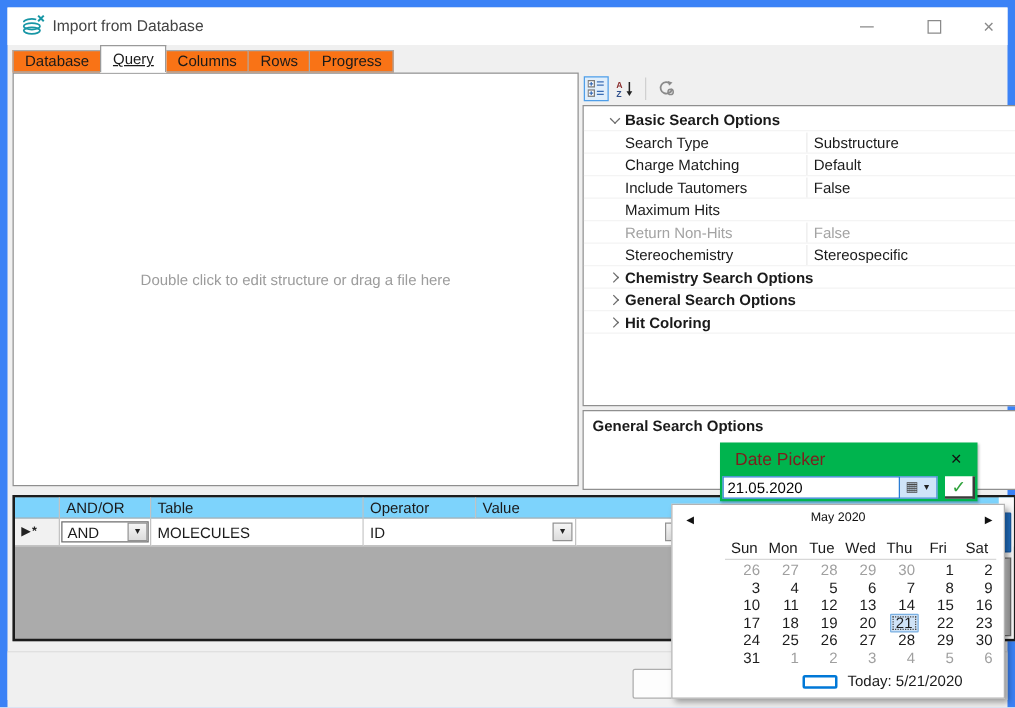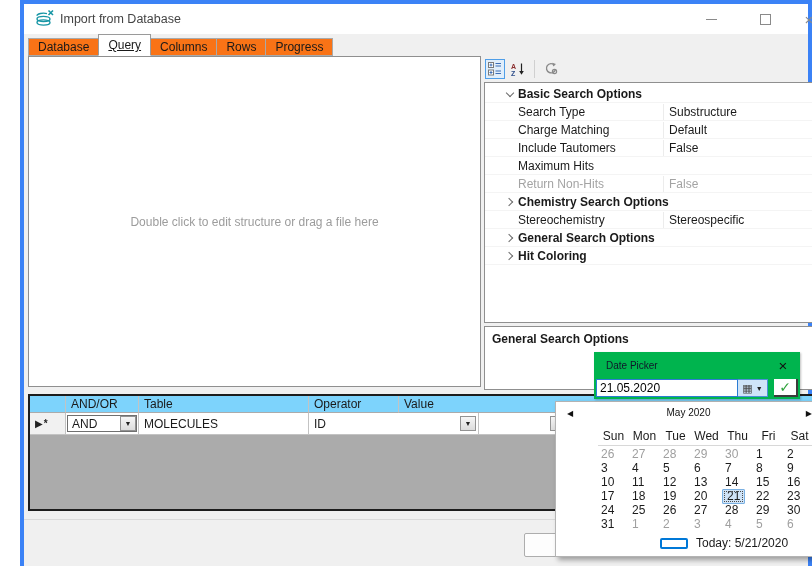--- a/index.html
+++ b/index.html
@@ -1,17 +1,17 @@
 <!DOCTYPE html>
 <html><head>
 <meta charset="utf-8">
 <style>
   html,body{margin:0;padding:0;}
   body{width:812px;height:566px;position:relative;font-family:"Liberation Sans","DejaVu Sans",sans-serif;font-size:12px;color:#1a1a1a;background:#fff;overflow:hidden;}
-  .window{position:absolute;inset:0;border:4px solid #3b82f6;background:#f0f0f0;box-sizing:border-box;margin-left:20px;}
+  .window{position:absolute;inset:0;border:6px solid #3b82f6;background:#f0f0f0;box-sizing:border-box;}
 
   
   .titlebar{position:absolute;left:0;top:0;right:0;height:30px;background:#fff;}
   .app-icon{position:absolute;left:11px;top:5px;width:20px;height:20px;}
   .title-text{position:absolute;left:36px;top:0;line-height:30px;color:#444;font-size:12.5px;}
   .winbtn{position:absolute;top:0;width:34px;height:30px;display:flex;align-items:center;justify-content:center;color:#8a8a8a;}
   .btn-min{left:670px;}
   .btn-max{left:724px;}
   .btn-close{left:768px;font-size:15px;}
   .min-glyph{display:block;width:11px;height:1px;background:#8a8a8a;}
@@ -73,38 +73,38 @@
   .qg-track-gray{position:absolute;top:48px;left:1px;width:9px;bottom:2px;background:linear-gradient(90deg,#8f8f8f,#e3e3e3 45%,#9b9b9b);border:1px solid #6f6f6f;box-sizing:border-box;}
 
   
   .bottom-sep{position:absolute;left:0;right:0;top:515px;height:1px;background:#dadada;}
   .bottom-bar{position:absolute;left:0;right:0;top:516px;height:46px;background:#f0f0f0;}
   .partial-button{position:absolute;left:500px;top:529px;width:86px;height:24px;background:#fdfdfd;border:1px solid #adadad;border-radius:2px;box-sizing:border-box;z-index:5;}
   .bottom-band{position:absolute;left:0;right:0;top:562px;height:4px;background:#a9a9a9;}
 
   
   .date-picker{position:absolute;left:570px;top:348px;width:206px;height:47px;background:#00b44e;z-index:30;box-shadow:1px 1px 2px rgba(0,0,0,0.25);}
-  .dp-title{position:absolute;left:12px;top:0;line-height:27px;color:#0f172a;font-size:10px;}
+  .dp-title{position:absolute;left:12px;top:0;line-height:27px;color:#7f1d1d;font-size:14px;}
   .dp-close{position:absolute;right:6px;top:0;width:22px;height:27px;display:flex;align-items:center;justify-content:center;color:#111;font-size:15px;}
   .dp-content{position:absolute;left:2px;top:27px;right:2px;height:18px;display:flex;}
   .dp-field{width:142px;height:18px;box-sizing:border-box;background:#fff;border:1px solid #2b7cd3;line-height:16px;padding-left:3px;color:#000;}
   .dp-cal-btn{width:30px;height:18px;box-sizing:border-box;background:#cfe4f8;border:1px solid #4b90d7;border-left:none;display:flex;align-items:center;justify-content:center;gap:3px;}
   .dp-cal-glyph{font-size:11px;color:#4a4a4a;line-height:1;}
   .dp-check-btn{margin-left:6px;width:24px;height:18px;background:#fff;border-right:2px solid #3c3c3c;border-bottom:2px solid #3c3c3c;box-sizing:border-box;display:flex;align-items:center;justify-content:center;color:#2fa33c;font-weight:bold;font-size:14px;}
 
   
   .calendar-popup{position:absolute;left:531px;top:397px;width:267px;height:156px;background:#fff;border:1px solid #b3b3b3;box-sizing:border-box;z-index:20;box-shadow:3px 3px 5px rgba(0,0,0,0.35);}
   .cal-prev{position:absolute;left:11px;top:7px;font-size:8px;color:#111;}
   .cal-next{position:absolute;right:9px;top:7px;font-size:8px;color:#111;}
   .cal-month{position:absolute;left:0;right:0;top:5px;text-align:center;font-size:10px;color:#111;}
   .cal-dayhead{position:absolute;left:42px;right:6px;top:26px;height:18px;display:flex;border-bottom:1px solid #d8d8d8;box-sizing:border-box;}
   .cal-dayhead .hc{flex:1;text-align:center;line-height:17px;}
   .cal-weeks{position:absolute;left:42px;right:6px;top:45px;}
   .cal-week{display:flex;height:14px;}
-  .cal-cell{flex:1;display:flex;align-items:center;justify-content:flex-start;}
+  .cal-cell{flex:1;display:flex;align-items:center;justify-content:flex-end;}
   .day{line-height:13px;color:#1c1c1c;padding:0 3px;}
   .day.muted{color:#9f9f9f;}
   .day.sel{background:#cfe3f7;border:1px solid #7ab0e2;outline:1px dotted #4a4a4a;outline-offset:-3px;border-radius:1px;padding:0 4px;}
   .cal-today{position:absolute;left:104px;top:133px;height:16px;display:flex;align-items:center;gap:8px;}
   .today-rect{width:28px;height:11px;background:#fff;border:2px solid #0078d7;border-radius:2px;box-sizing:border-box;}
 </style>
 </head>
 <body>
 
 <div class="window">
@@ -193,29 +193,29 @@
           <div class="pvalue">False</div>
         </div>
         <div class="prow item">
           <div class="pname">Maximum Hits</div>
           <div class="pvalue"></div>
         </div>
         <div class="prow item disabled">
           <div class="pname">Return Non-Hits</div>
           <div class="pvalue">False</div>
         </div>
+        <div class="prow item">
+          <div class="pname">Stereochemistry</div>
+          <div class="pvalue">Stereospecific</div>
+        </div>
         <div class="prow cat">
           <div class="chevbox">
             <div class="chev right"></div>
           </div>
           <div class="cat-label">Chemistry Search Options</div>
-        </div>
-        <div class="prow item">
-          <div class="pname">Stereochemistry</div>
-          <div class="pvalue">Stereospecific</div>
         </div>
         <div class="prow cat">
           <div class="chevbox">
             <div class="chev right"></div>
           </div>
           <div class="cat-label">General Search Options</div>
         </div>
         <div class="prow cat">
           <div class="chevbox">
             <div class="chev right"></div>

